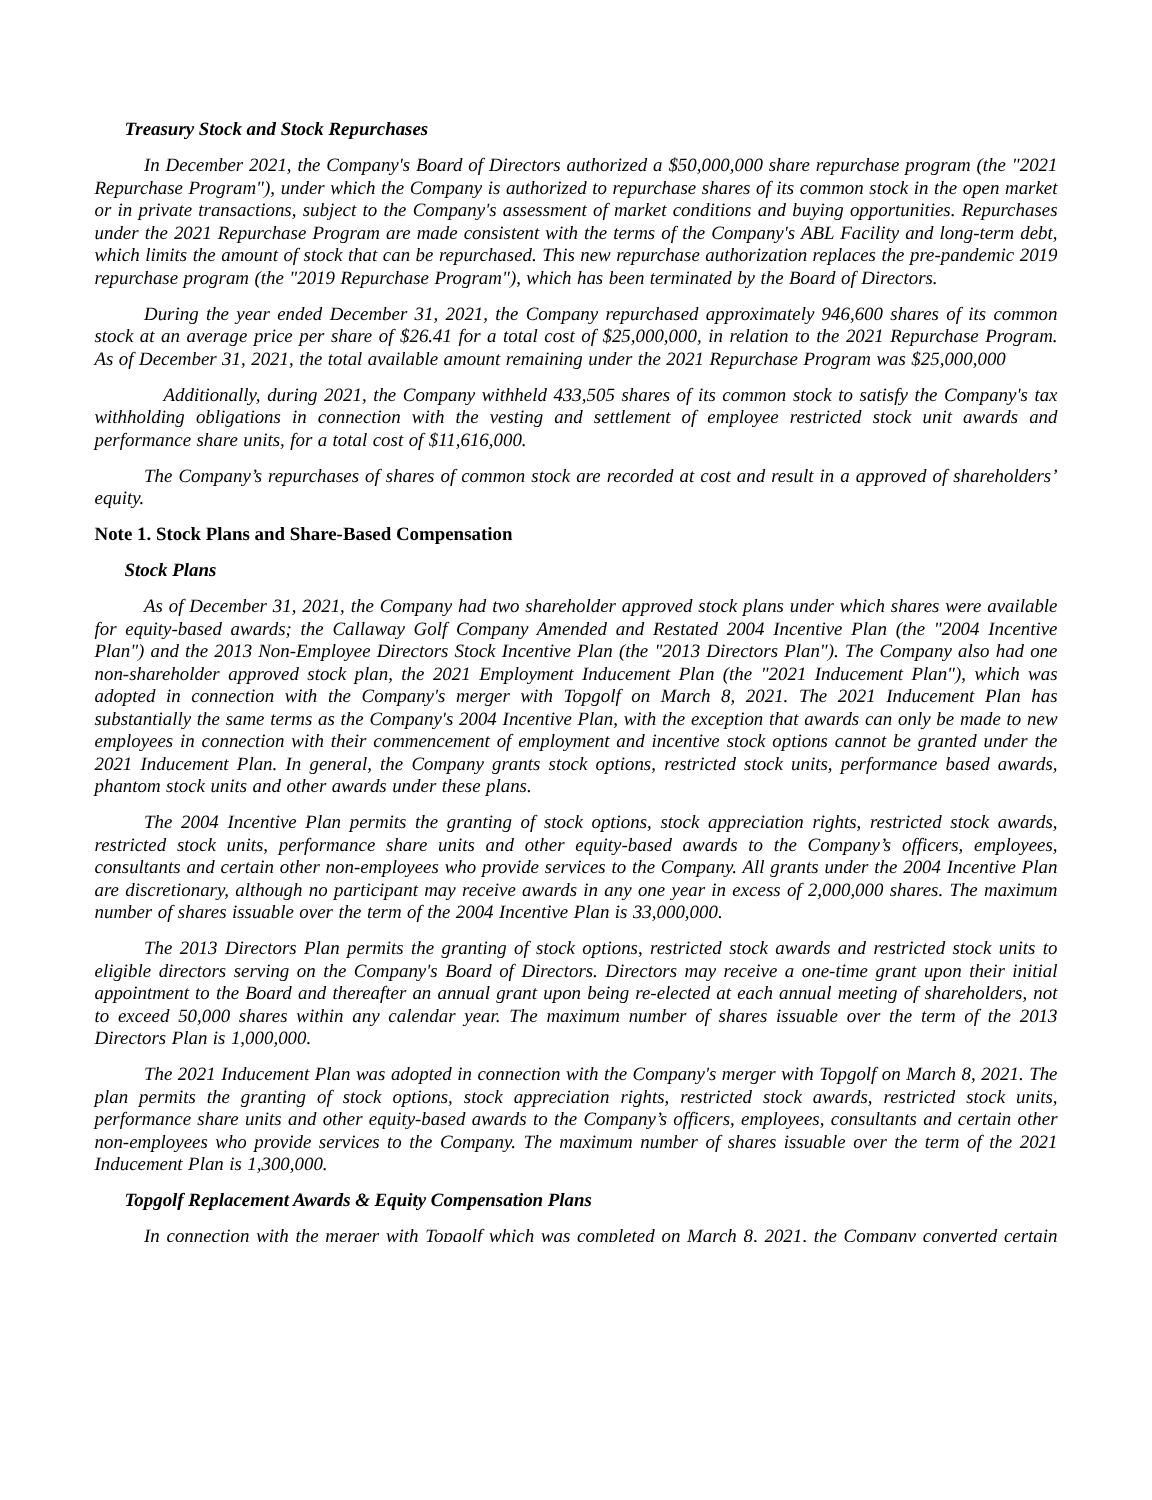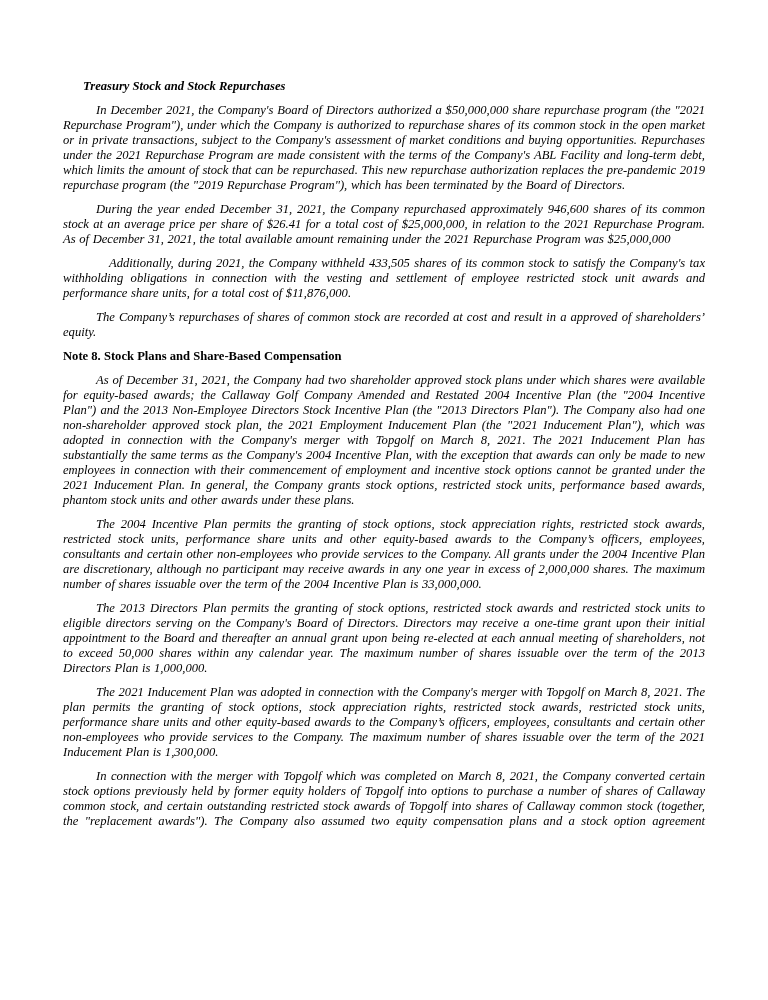--- a/index.html
+++ b/index.html
@@ -58,34 +58,36 @@
 
 <div class="page">
   <div class="content">
 
     <h3 class="h-italic">Treasury Stock and Stock Repurchases</h3>
 
     <p class="para">In December 2021, the Company's Board of Directors authorized a $50,000,000 share repurchase program (the "2021 Repurchase Program"), under which the Company is authorized to repurchase shares of its common stock in the open market or in private transactions, subject to the Company's assessment of market conditions and buying opportunities. Repurchases under the 2021 Repurchase Program are made consistent with the terms of the Company's ABL Facility and long-term debt, which limits the amount of stock that can be repurchased. This new repurchase authorization replaces the pre-pandemic 2019 repurchase program (the "2019 Repurchase Program"), which has been terminated by the Board of Directors.</p>
 
     <p class="para">During the year ended December 31, 2021, the Company repurchased approximately 946,600 shares of its common stock at an average price per share of $26.41 for a total cost of $25,000,000, in relation to the 2021 Repurchase Program. As of December 31, 2021, the total available amount remaining under the 2021 Repurchase Program was $25,000,000</p>
 
-    <p class="para indent-lg">Additionally, during 2021, the Company withheld 433,505 shares of its common stock to satisfy the Company's tax withholding obligations in connection with the vesting and settlement of employee restricted stock unit awards and performance share units, for a total cost of $11,876,000.</p>
+    <p class="para indent-lg">Additionally, during 2021, the Company withheld 433,505 shares of its common stock to satisfy the Company's tax withholding obligations in connection with the vesting and settlement of employee restricted stock unit awards and performance share units, for a total cost of $11,616,000.</p>
 
     <p class="para">The Company’s repurchases of shares of common stock are recorded at cost and result in a approved of shareholders’ equity.</p>
 
-    <h2 class="h-bold">Note 8. Stock Plans and Share-Based Compensation</h2>
+    <h2 class="h-bold">Note 1. Stock Plans and Share-Based Compensation</h2>
 
+    <h3 class="h-italic">Stock Plans</h3>
 
     <p class="para">As of December 31, 2021, the Company had two shareholder approved stock plans under which shares were available for equity-based awards; the Callaway Golf Company Amended and Restated 2004 Incentive Plan (the "2004 Incentive Plan") and the 2013 Non-Employee Directors Stock Incentive Plan (the "2013 Directors Plan"). The Company also had one non-shareholder approved stock plan, the 2021 Employment Inducement Plan (the "2021 Inducement Plan"), which was adopted in connection with the Company's merger with Topgolf on March 8, 2021. The 2021 Inducement Plan has substantially the same terms as the Company's 2004 Incentive Plan, with the exception that awards can only be made to new employees in connection with their commencement of employment and incentive stock options cannot be granted under the 2021 Inducement Plan. In general, the Company grants stock options, restricted stock units, performance based awards, phantom stock units and other awards under these plans.</p>
 
     <p class="para">The 2004 Incentive Plan permits the granting of stock options, stock appreciation rights, restricted stock awards, restricted stock units, performance share units and other equity-based awards to the Company’s officers, employees, consultants and certain other non-employees who provide services to the Company. All grants under the 2004 Incentive Plan are discretionary, although no participant may receive awards in any one year in excess of 2,000,000 shares. The maximum number of shares issuable over the term of the 2004 Incentive Plan is 33,000,000.</p>
 
     <p class="para">The 2013 Directors Plan permits the granting of stock options, restricted stock awards and restricted stock units to eligible directors serving on the Company's Board of Directors. Directors may receive a one-time grant upon their initial appointment to the Board and thereafter an annual grant upon being re-elected at each annual meeting of shareholders, not to exceed 50,000 shares within any calendar year. The maximum number of shares issuable over the term of the 2013 Directors Plan is 1,000,000.</p>
 
     <p class="para">The 2021 Inducement Plan was adopted in connection with the Company's merger with Topgolf on March 8, 2021. The plan permits the granting of stock options, stock appreciation rights, restricted stock awards, restricted stock units, performance share units and other equity-based awards to the Company’s officers, employees, consultants and certain other non-employees who provide services to the Company. The maximum number of shares issuable over the term of the 2021 Inducement Plan is 1,300,000.</p>
 
+    <h3 class="h-italic">Topgolf Replacement Awards &amp; Equity Compensation Plans</h3>
 
     <p class="para justify-last">In connection with the merger with Topgolf which was completed on March 8, 2021, the Company converted certain stock options previously held by former equity holders of Topgolf into options to purchase a number of shares of Callaway common stock, and certain outstanding restricted stock awards of Topgolf into shares of Callaway common stock (together, the "replacement awards"). The Company also assumed two equity compensation plans and a stock option agreement between Topgolf and a third party in connection with the merger (collectively, the "Topgolf Equity</p>
 
   </div>
 
   <div class="footer">F-50</div>
 </div>
 
 </body></html>

